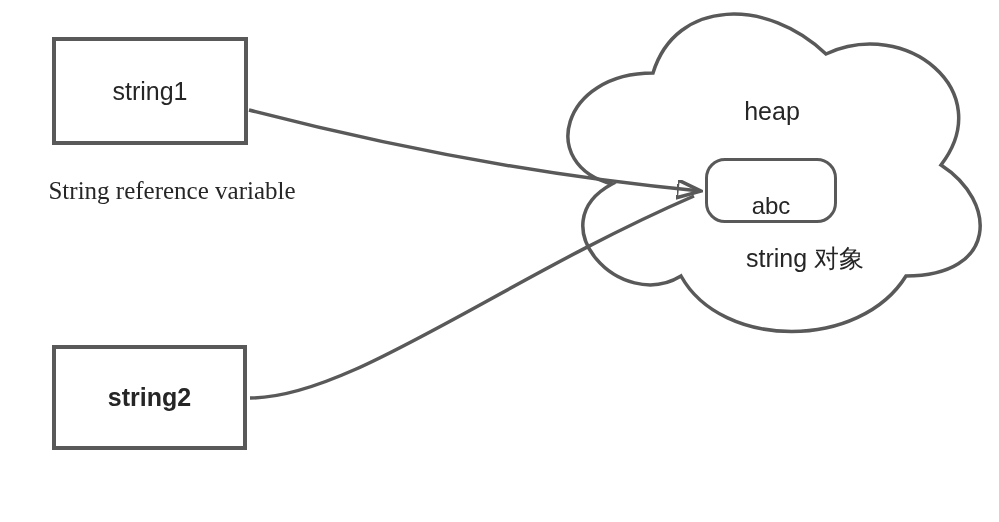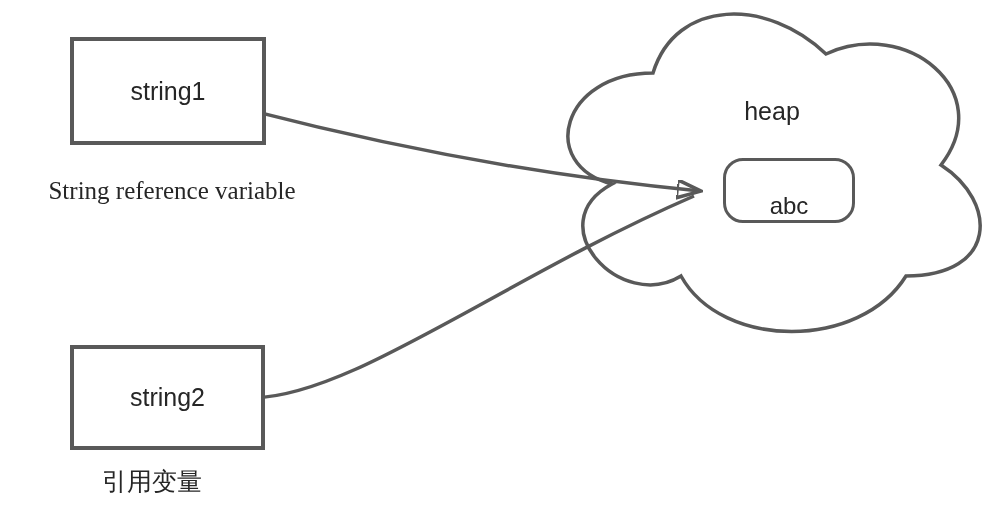--- a/index.html
+++ b/index.html
@@ -20,24 +20,23 @@
   svg.layer path{fill:none;stroke:var(--stroke-color);stroke-width:3.5px;}
   svg.layer path.shape{fill:var(--bg-color);}
   .arrowhead{fill:var(--stroke-color);stroke:none;}
   .node{
     position:absolute;
     box-sizing:border-box;
     border:4px solid var(--stroke-color);
     background:var(--bg-color);
     display:flex;align-items:center;justify-content:center;
     font-size:25px;
-    margin-left:18px;
   }
   .node.rect1{left:52px;top:37px;width:196px;height:108px;}
-  .node.rect2{left:52px;top:345px;width:195px;height:105px;}
+  .node.rect2{left:52px;top:345px;width:195px;height:105px;font-weight:bold;}
   .node.rounded{
     left:705px;top:158px;width:132px;height:65px;
     border-width:3.5px;border-radius:20px;font-size:24px;align-items:flex-end;
   }
   .floating-label{
     position:absolute;
     transform:translateX(-50%);
     white-space:nowrap;
     font-size:25px;line-height:30px;
     text-align:center;
@@ -76,22 +75,22 @@
   <div class="node rect1">
     <span>string1</span>
   </div>
 
   <div class="floating-label caption-box1">String reference variable</div>
 
   <div class="node rect2">
     <span>string2</span>
   </div>
 
-  <div class="floating-label caption-box2">引用变量</div>
 
   <div class="floating-label cloud-title">heap</div>
 
   <div class="node rounded">
     <span>abc</span>
   </div>
 
+  <div class="floating-label cloud-caption">string 对象</div>
 
 </div>
 
 </body></html>

